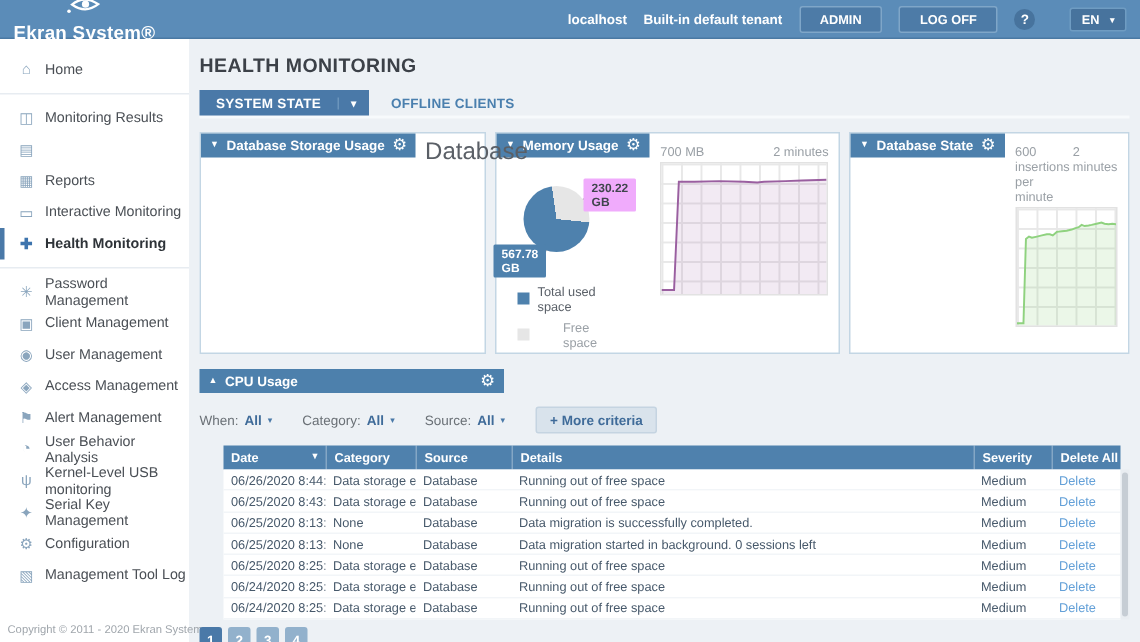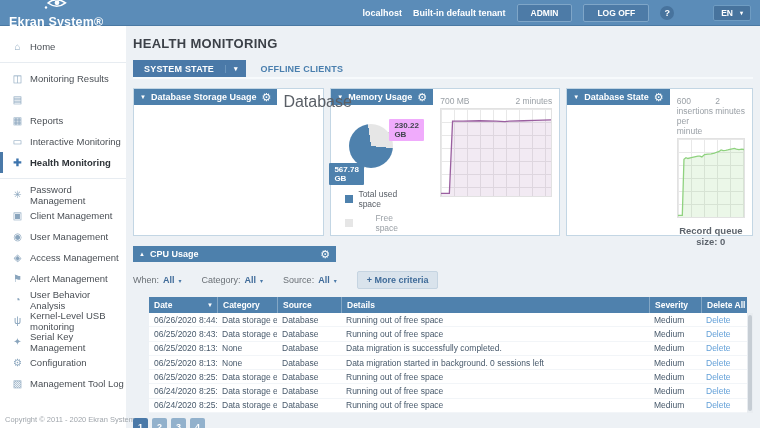--- a/index.html
+++ b/index.html
@@ -10,21 +10,21 @@
   .topbar { height:26px; background:#5b8cb8; border-bottom:1px solid #4a79a3;
             display:flex; align-items:center; justify-content:space-between; padding:0 9px; color:#fff; }
   .brand { display:flex; align-items:center; gap:5px; font-size:12.5px; font-weight:bold; letter-spacing:.2px;flex-direction:column; }
   .topbar-right { display:flex; align-items:center; gap:11px; font-size:9px; font-weight:bold; }
   .tb-btn { background:#4d7ba7; border:1px solid #7fa6c8; color:#fff; font-size:8.5px; font-weight:bold;
             padding:3px 13px; border-radius:2px; font-family:inherit; cursor:pointer; }
   .help-circle { width:14px; height:14px; border-radius:50%; background:#47739d; display:flex;
                  align-items:center; justify-content:center; font-size:9px; font-weight:bold; cursor:pointer; }
   .lang { background:#47739d; border:1px solid #6f9cc2; border-radius:2px; padding:2px 7px;
           display:flex; align-items:center; gap:7px; font-size:8.5px; font-weight:bold;
-          margin-left:28px; cursor:pointer; }
+          margin-left:12px; cursor:pointer; }
   .lang .caret { font-size:6px; }
 
   
   .shell { display:flex; height:402px; }
   .sidebar { width:126px; background:#fff; position:relative; padding-top:5px; flex:none; }
   .nav-group { padding:5px 0; }
   .nav-group + .nav-group { border-top:1px solid #e7ecf1; }
   .nav-item { display:flex; align-items:center; gap:6px; height:21px; padding-left:8px;
               font-size:9.5px; color:#4a4f55; cursor:pointer; border-left:3px solid transparent; }
   .nav-item.active { font-weight:bold; color:#2e3338; border-left-color:#4a79a8; }
@@ -309,21 +309,20 @@
           <div class="axis-row">
             <span>600 insertions per minute</span>
             <span>2 minutes</span>
           </div>
           <div class="chart-box chart-db">
             <svg id="dbstate-svg" viewBox="0 0 100 100" preserveAspectRatio="none">
                 <polygon points="0,100 0,98 6,98 6.5,98 9,26 12,24 15,25 20,24 25,23 30,22 33,22 36,23 40,20 45,19.5 50,19 55,18 58,17 62,16 65,14 68,15 72,14.5 75,14 80,13 85,12 88,13 92,13.5 96,13 100,13.5 100,100" fill="rgba(130,205,110,0.16)"></polygon>
                 <polyline points="0,98 6,98 6.5,98 9,26 12,24 15,25 20,24 25,23 30,22 33,22 36,23 40,20 45,19.5 50,19 55,18 58,17 62,16 65,14 68,15 72,14.5 75,14 80,13 85,12 88,13 92,13.5 96,13 100,13.5" fill="none" stroke="#8fd27f" stroke-width="1.3" vector-effect="non-scaling-stroke"></polyline>
               </svg>
           </div>
-          <div class="queue-note">Record queue size: 0</div>
         </div>
       </section>
     </div>
 
     <div class="panel-head cpu-head">
       <span class="tri">▲</span>
       <span>CPU Usage</span>
       <span class="gear">⚙</span>
     </div>
 

